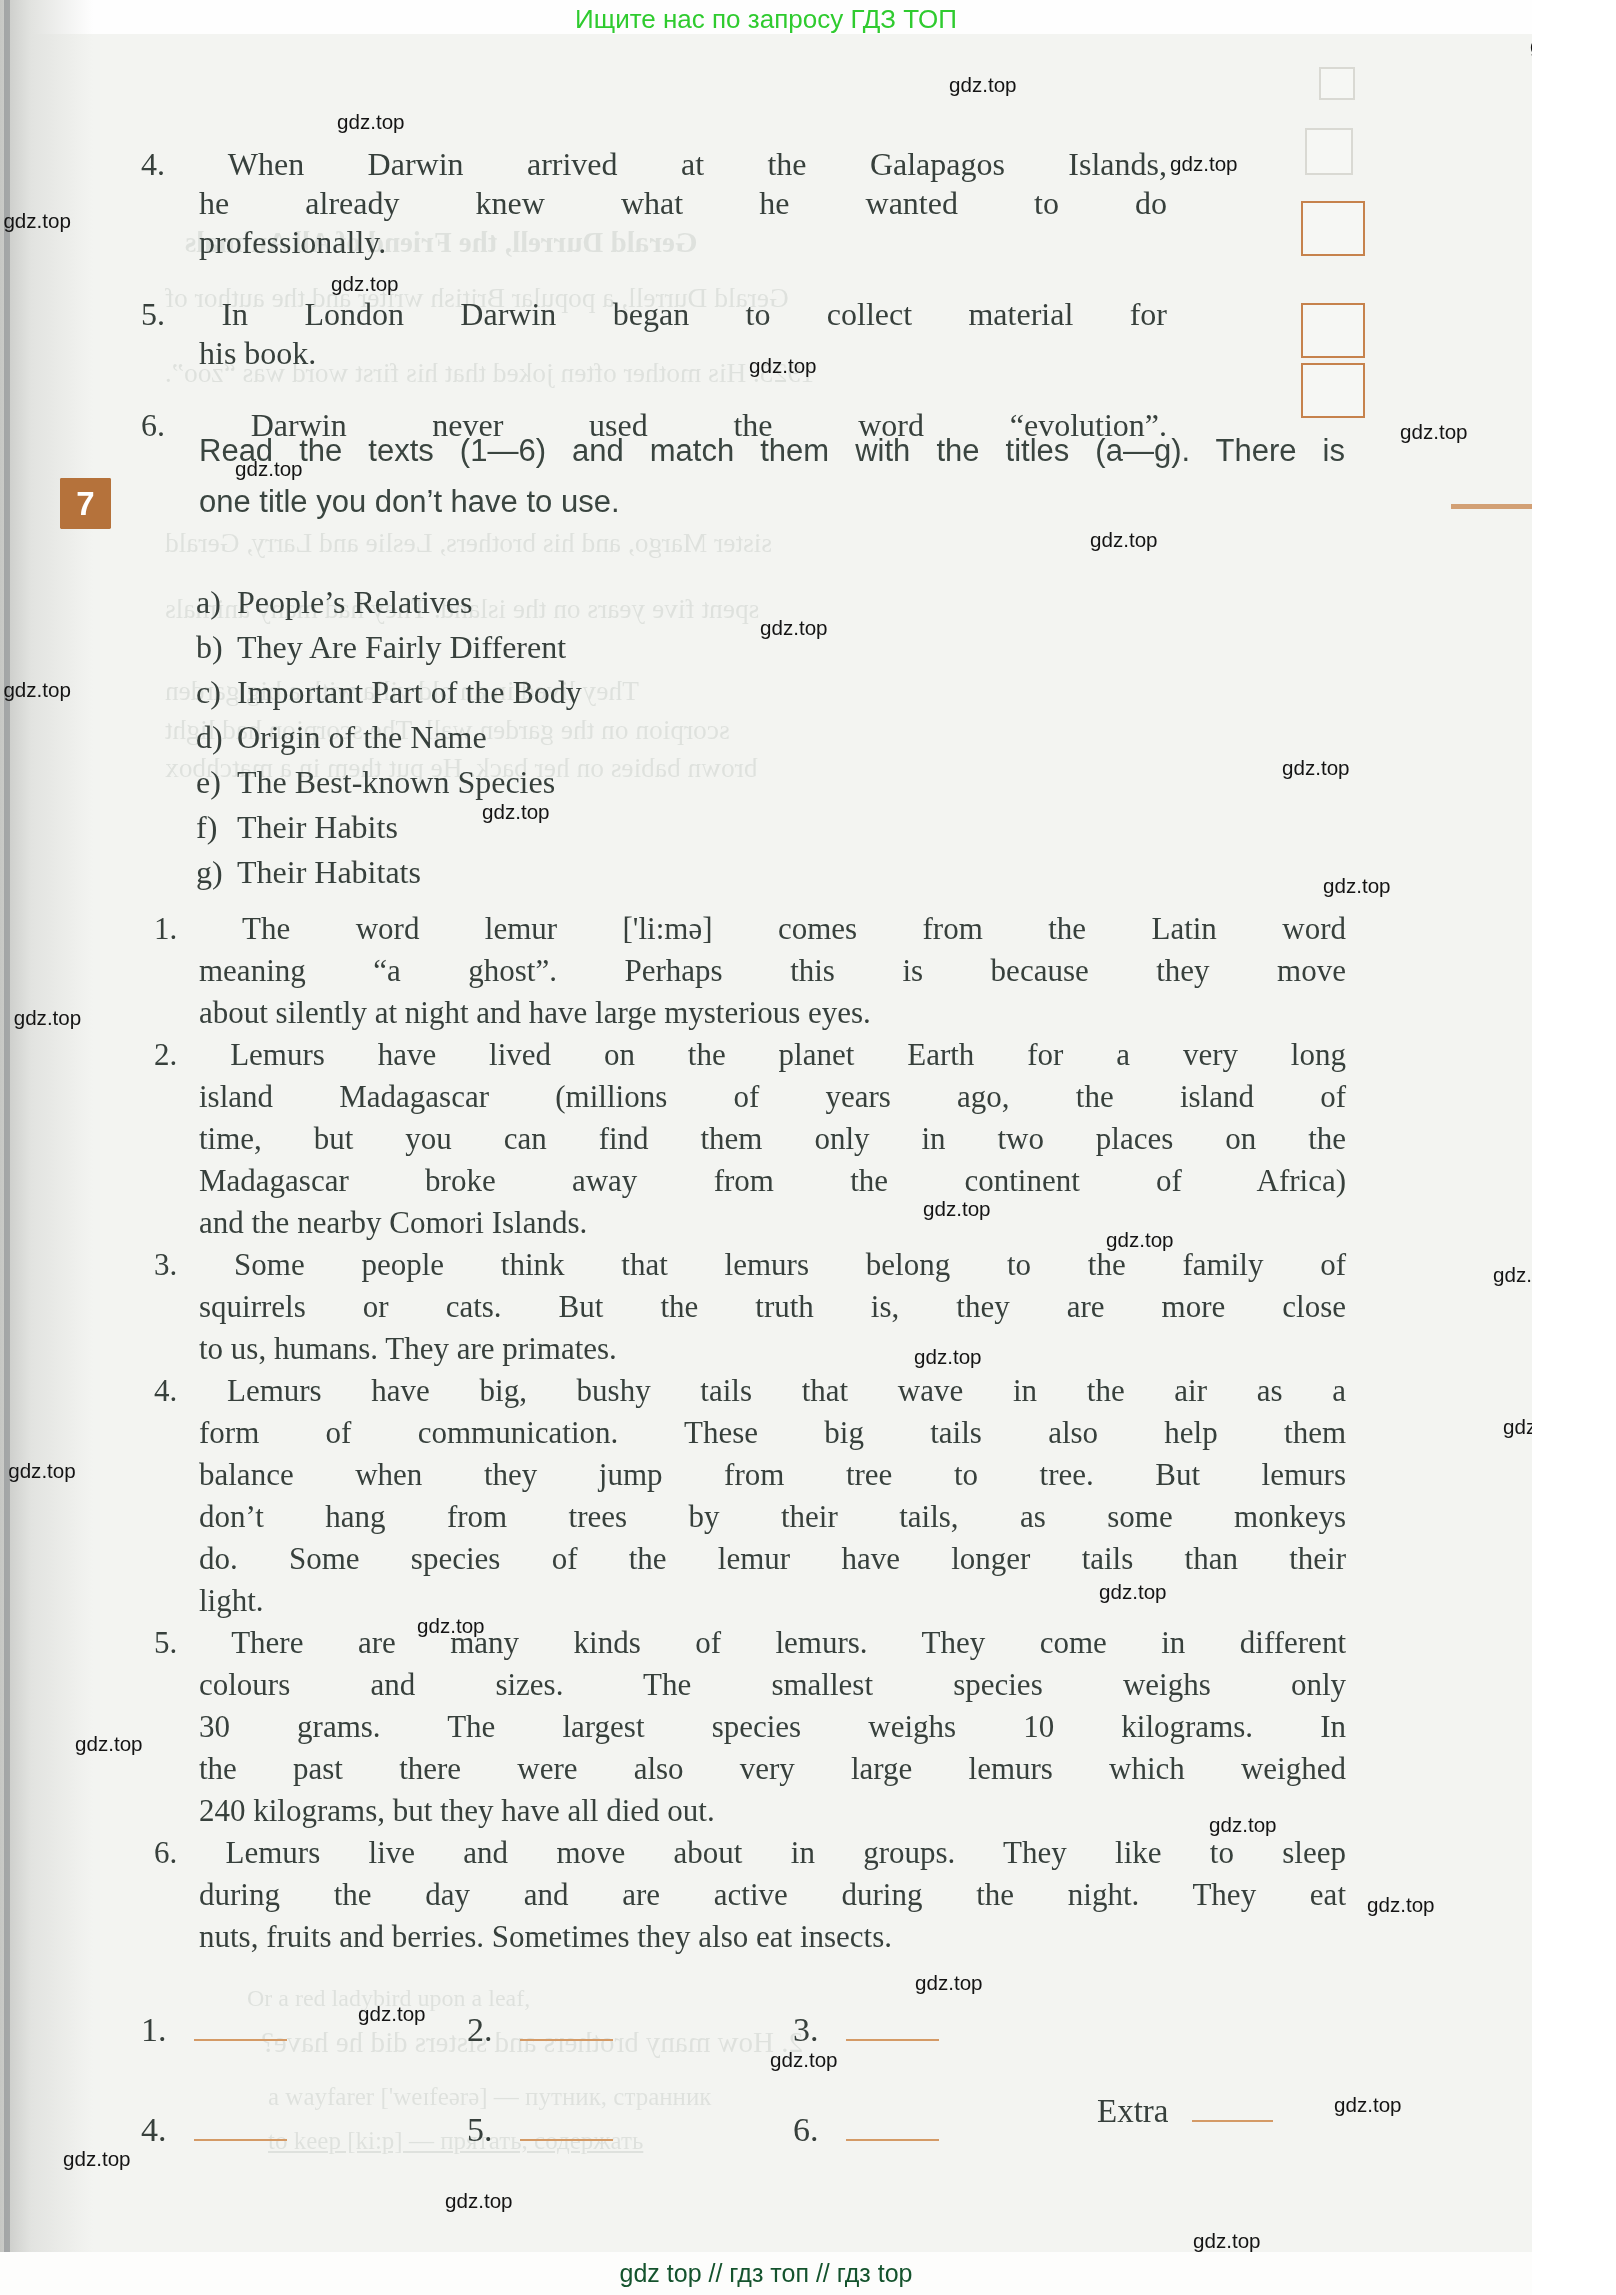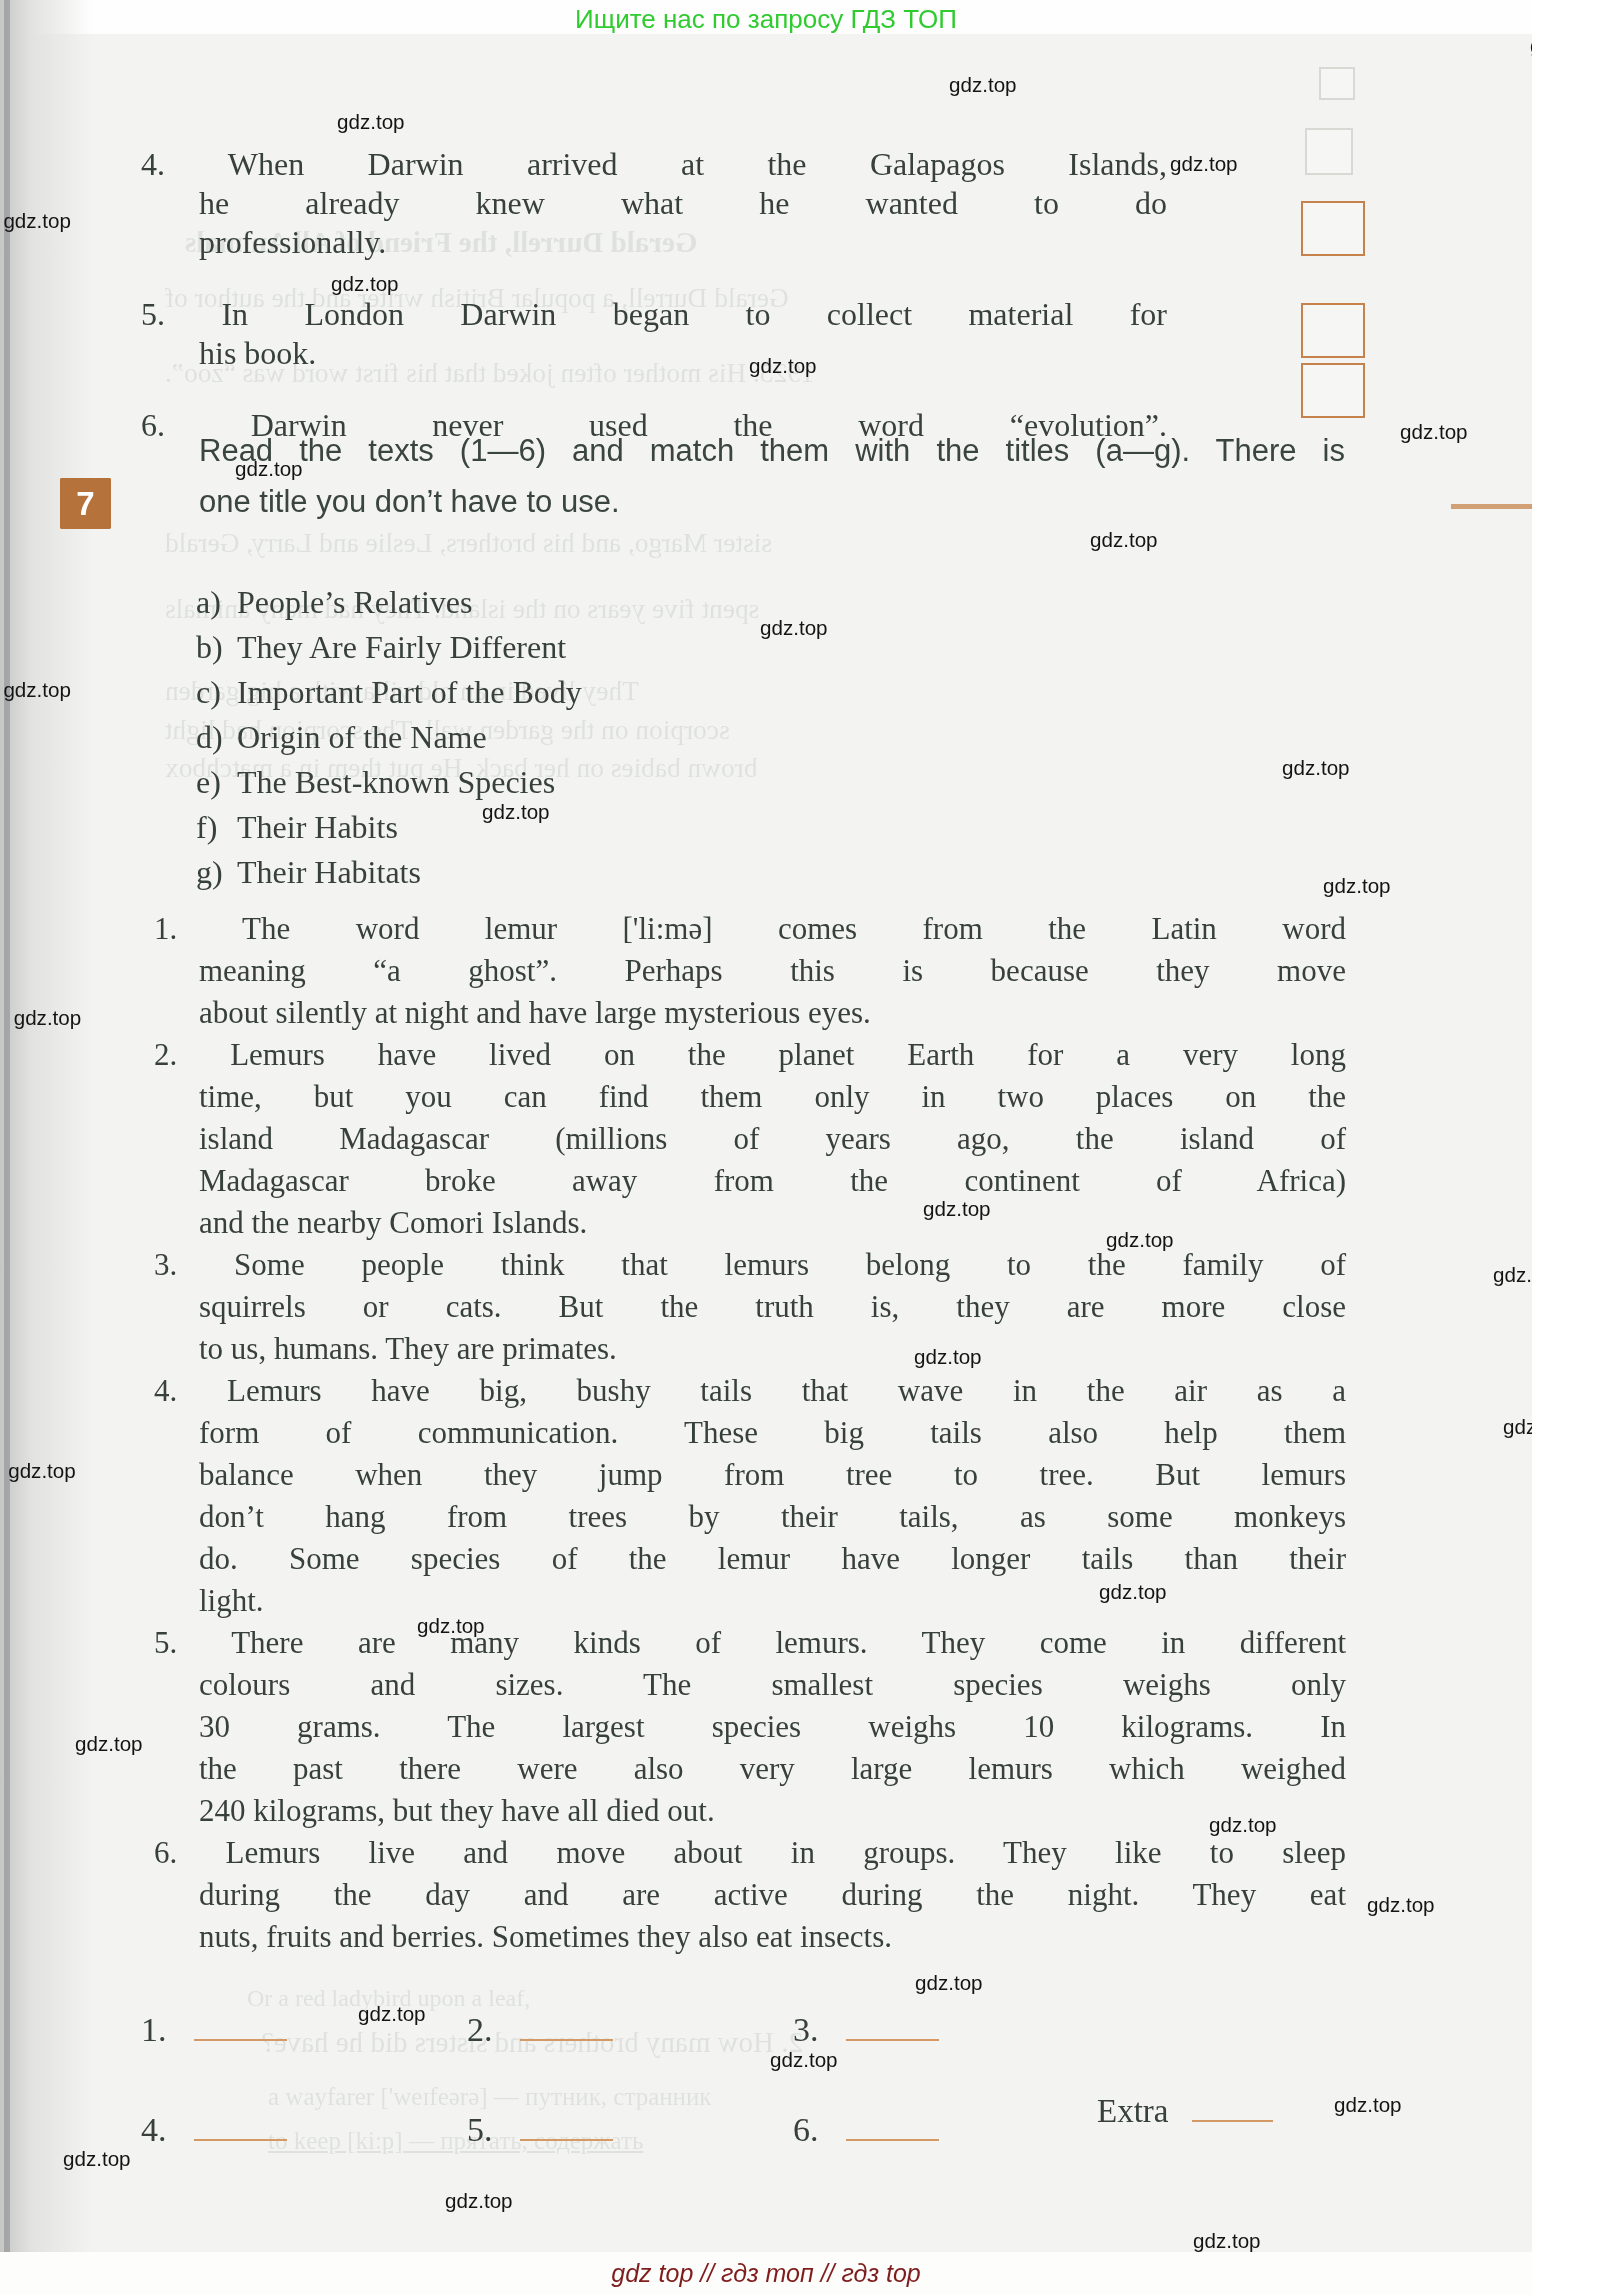--- a/index.html
+++ b/index.html
@@ -161,22 +161,22 @@
     </div>
 
   <div class="paras" id="paras">
       <div class="para">
         <div class="pline st">1. The word lemur ['li:mə] comes from the Latin word</div>
         <div class="pline st ind">meaning “a ghost”. Perhaps this is because they move</div>
         <div class="pline ind">about silently at night and have large mysterious eyes.</div>
       </div>
       <div class="para">
         <div class="pline st">2. Lemurs have lived on the planet Earth for a very long</div>
+        <div class="pline st ind">island Madagascar (millions of years ago, the island of</div>
         <div class="pline st ind">time, but you can find them only in two places on the</div>
-        <div class="pline st ind">island Madagascar (millions of years ago, the island of</div>
         <div class="pline st ind">Madagascar broke away from the continent of Africa)</div>
         <div class="pline ind">and the nearby Comori Islands.</div>
       </div>
       <div class="para">
         <div class="pline st">3. Some people think that lemurs belong to the family of</div>
         <div class="pline st ind">squirrels or cats. But the truth is, they are more close</div>
         <div class="pline ind">to us, humans. They are primates.</div>
       </div>
       <div class="para">
         <div class="pline st">4. Lemurs have big, bushy tails that wave in the air as a</div>
@@ -211,15 +211,15 @@
   <div class="extra">
     <span>Extra</span><span class="blank"></span>
   </div>
 
   <div class="pagenum">85</div>
   <div class="unit-rule"></div>
   <div class="unit-tab">
     <span>Unit</span><span class="unum">4</span>
   </div>
 
-  <div class="footer" style="color: #7f1d1d; font-style: italic;">gdz top  //  гдз топ  //  гдз top</div>
+  <div class="footer" style="color: #14532d;">gdz top  //  гдз топ  //  гдз top</div>
 </div>
 
 
 </body></html>

